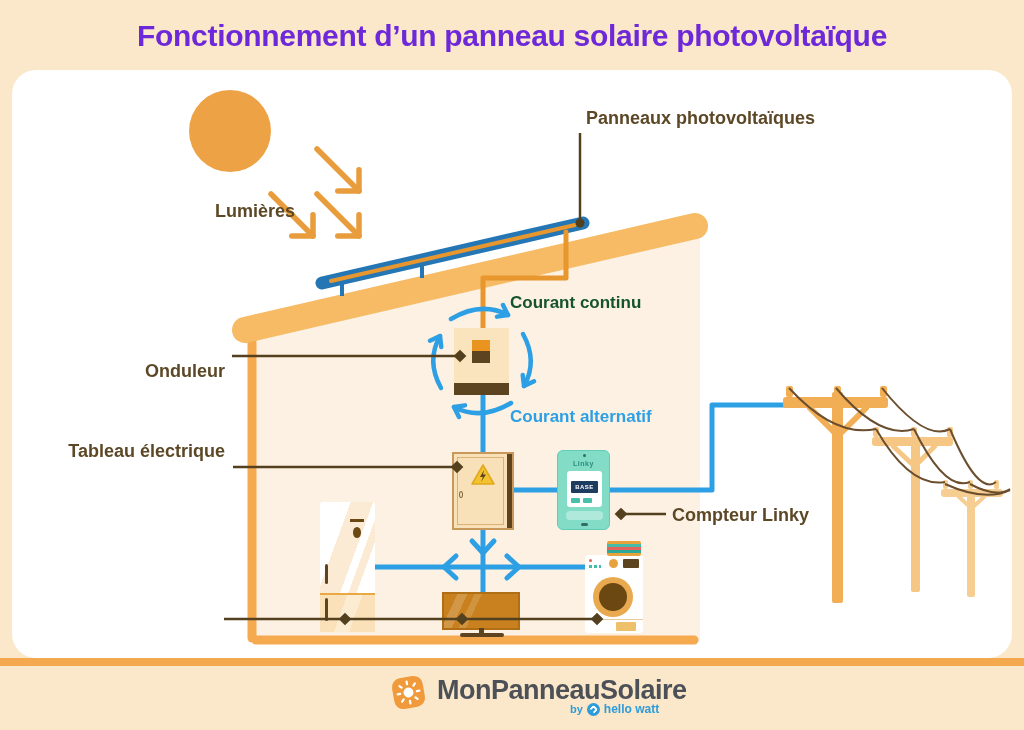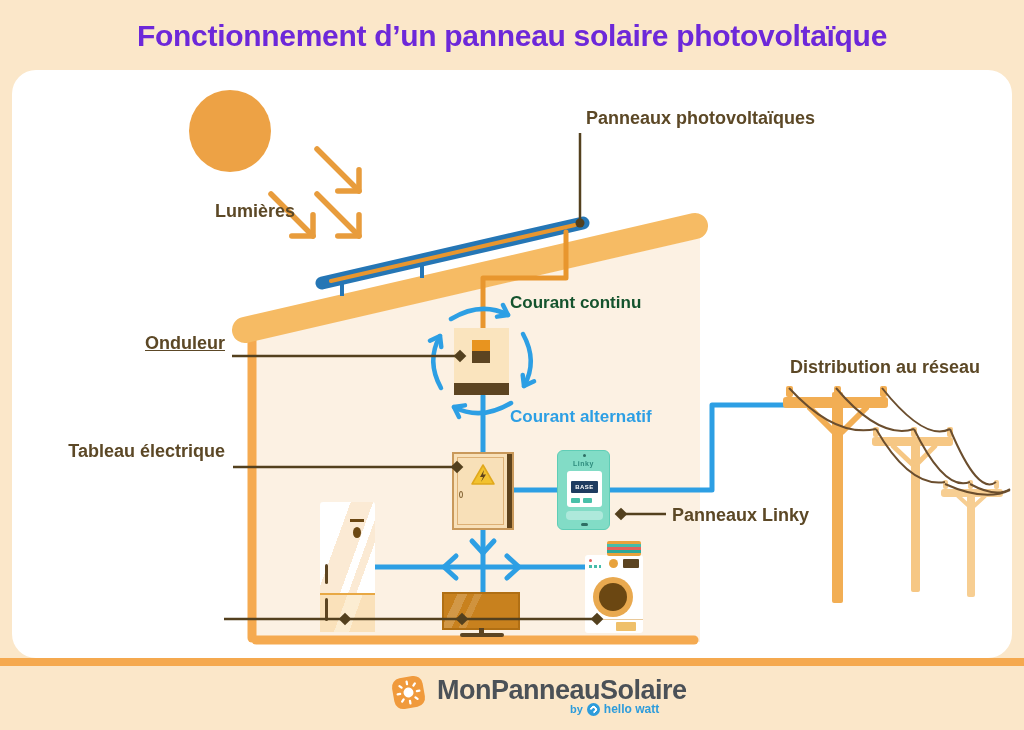--- a/index.html
+++ b/index.html
@@ -266,24 +266,23 @@
       <rect x="592.5" y="614.5" width="9" height="9" transform="rotate(45 597 619)" stroke="none"></rect>
     </g>
   </svg>
 
   <div class="lbl center" style="left:145px;top:200px;width:150px;">
     <span style="display:block">Lumières</span>
   </div>
   <div class="lbl center" style="left:540px;top:107px;width:275px;">Panneaux photovoltaïques</div>
   <div class="lbl orange" style="left:510px;top:292px;">Courant continu</div>
   <div class="lbl blue" style="left:510px;top:406px;">Courant alternatif</div>
-  <div class="lbl right" style="left:60px;top:332px;width:165px;text-decoration:underline;">Onduleur</div>
+  <div class="lbl right" style="left:60px;top:360px;width:165px;">Onduleur</div>
   <div class="lbl right" style="left:35px;top:440px;width:190px;">Tableau électrique</div>
-  <div class="lbl" style="left:672px;top:504px;">Panneaux Linky</div>
-  <div class="lbl center" style="left:730px;top:356px;width:250px;">Distribution au réseau</div>
+  <div class="lbl" style="left:672px;top:504px;">Compteur Linky</div>
 
   <div class="footer-bar"></div>
   <div class="footer">
     <div class="logo-icon">
       <svg width="31" height="31">
         <circle cx="15.5" cy="15.5" r="5" fill="#fff"></circle>
         <g stroke="#fff" stroke-width="2.3" stroke-linecap="round">
           <line x1="24" y1="15.5" x2="26.5" y2="15.5"></line>
           <line x1="4.5" y1="15.5" x2="7" y2="15.5"></line>
           <line x1="15.5" y1="4.5" x2="15.5" y2="7"></line>

